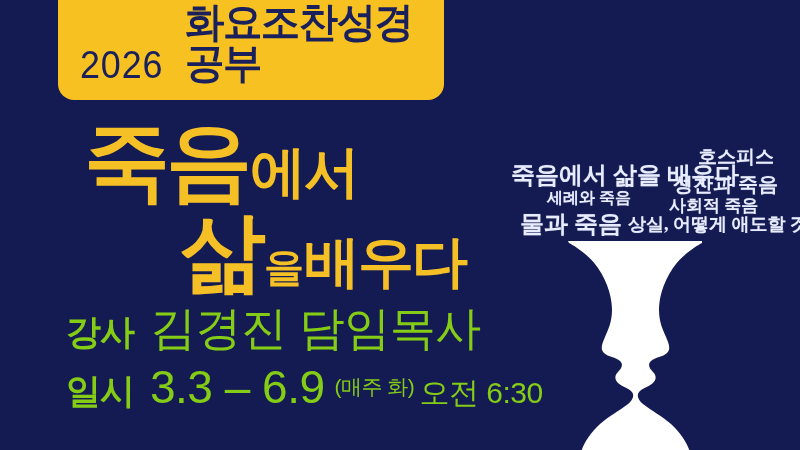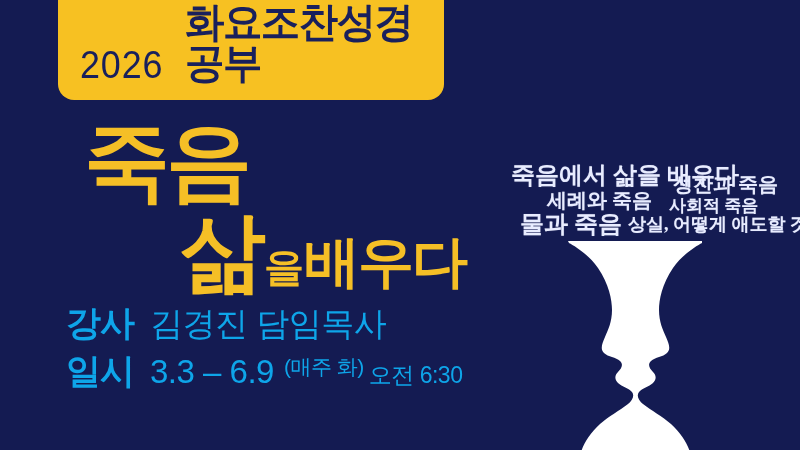--- a/index.html
+++ b/index.html
@@ -85,51 +85,51 @@
     font-weight: 700;
     letter-spacing: -2px;
     margin-left: 2px;
   }
 
   
   #info {
     position: absolute;
     left: 66px;
     top: 305px;
-    color: #0ea5e9;
+    color: #84cc16;
   }
   .info-row {
     display: flex;
     align-items: baseline;
     line-height: 1;
     margin-bottom: 13px;
     white-space: nowrap;
   }
   .info-label {
     font-size: 35px;
     font-weight: 700;
     letter-spacing: -1px;
     width: 84px;
     flex: 0 0 84px;
   }
   .info-value {
-    font-size: 33px;
+    font-size: 46px;
     font-weight: 400;
     letter-spacing: -0.5px;
   }
   .info-value-sup {
     font-size: 21px;
     font-weight: 400;
     letter-spacing: -0.5px;
     position: relative;
     top: -9px;
     margin-left: 10px;
   }
   .info-value-tail {
-    font-size: 23px;
+    font-size: 30px;
     font-weight: 400;
     letter-spacing: -0.5px;
     margin-left: 5px;
   }
 
   
   #wordcloud {
     position: absolute;
     left: 485px;
     top: 125px;
@@ -197,20 +197,21 @@
   </div>
 
   <div id="banner">
     <span id="banner-year">2026</span>
     <span id="banner-title">화요조찬성경공부</span>
   </div>
 
   <div id="headline">
     <div class="hl-line" id="hl-line-1">
       <span class="hl-xl">죽음</span>
+      <span class="hl-md">에서</span>
     </div>
     <div class="hl-line" id="hl-line-2">
       <span class="hl-xl">삶</span>
       <span class="hl-sm">을</span>
       <span class="hl-md">배우다</span>
     </div>
   </div>
 
   <div id="info">
     <div class="info-row">
@@ -219,21 +220,22 @@
     </div>
     <div class="info-row">
       <span class="info-label">일시</span>
       <span class="info-value">3.3 – 6.9</span>
       <span class="info-value-sup">(매주 화)</span>
       <span class="info-value-tail">오전 6:30</span>
     </div>
   </div>
 
   <div id="wordcloud">
+      <span class="wc" style="left: 213px; top: 22px; font-size: 19px;">호스피스</span>
       <span class="wc" style="left: 26px; top: 38px; font-size: 24px;">죽음에서 삶을 배우다</span>
       <span class="wc" style="left: 148px; top: 49px; font-size: 20px; margin-left: 40px;">성찬과 죽음</span>
-      <span class="wc" style="left: 62px; top: 65px; font-size: 20px;">세례와 죽음</span>
+      <span class="wc" style="left: 62px; top: 65px; font-size: 16px;">세례와 죽음</span>
       <span class="wc" style="left: 184px; top: 72px; font-size: 17px;">사회적 죽음</span>
       <span class="wc" style="left: 35px; top: 87px; font-size: 24px;">물과 죽음</span>
       <span class="wc" style="left: 143px; top: 90px; font-size: 18px;">상실, 어떻게 애도할 것인가?</span>
     </div>
 
 </div>
 
 </body></html>

